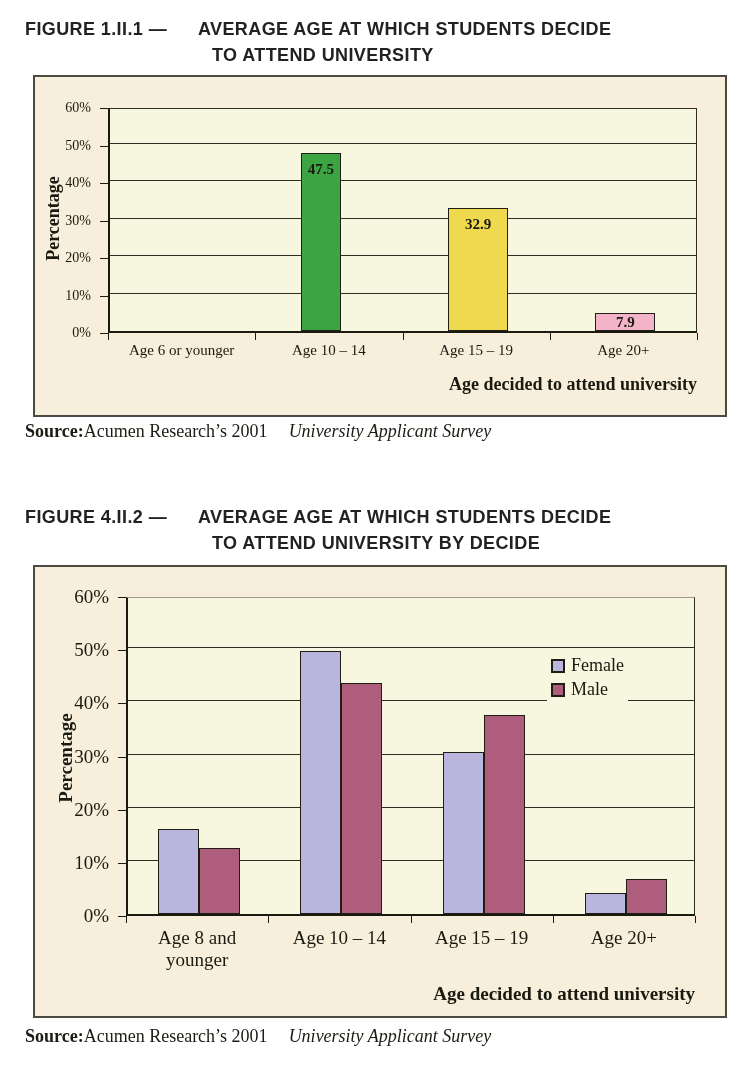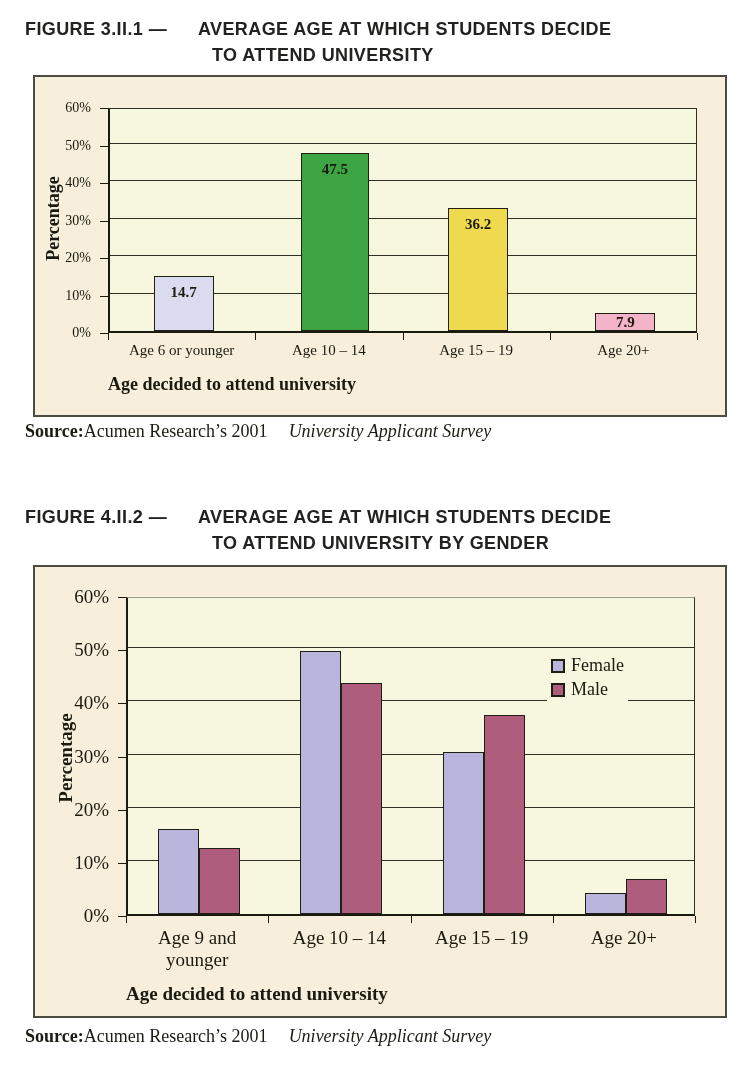--- a/index.html
+++ b/index.html
@@ -32,21 +32,21 @@
   .bar { position:absolute; bottom:0; border:1px solid #1e1e14; }
   .bar-label {
     position:absolute; left:0; width:100%; text-align:center;
     font-weight:bold; color:#1a1a10;
   }
   .ytick-label { position:absolute; text-align:right; transform:translateY(-50%); white-space:nowrap; }
   .ytick-mark { position:absolute; height:1px; background:#1a1a10; }
   .xtick-mark { position:absolute; width:1px; background:#1a1a10; }
   .cat-label { position:absolute; text-align:center; line-height:1.15; }
   .axis-title-x {
-    position:absolute; text-align:left; font-weight:bold;
+    position:absolute; text-align:right; font-weight:bold;
   }
   .axis-title-y {
     position:absolute; font-weight:bold;
     transform:rotate(-90deg); transform-origin:center center;
     white-space:nowrap; text-align:center;
   }
   .legend {
     position:absolute; background:#f7f6df; padding:1px 4px;
   }
   .legend-row { display:flex; align-items:center; margin:3px 0; }
@@ -58,44 +58,41 @@
   }
   .source .src-label { margin-right:0;font-weight:bold; }
   .source .src-italic { font-style:italic; margin-left:21px; }
 </style>
 </head>
 <body>
 
 <div class="page">
 
   <div class="fig-title" style="top:16px;">
-    <span>FIGURE 3.II.1 —</span>
+    <span>FIGURE 1.II.1 —</span>
     <span>
       <span class="line1">AVERAGE AGE AT WHICH STUDENTS DECIDE</span><br>
       <span class="line2">TO ATTEND UNIVERSITY</span>
     </span>
   </div>
 
   <div class="panel" id="panel1" style="top:75px; height:342px;">
     <div class="axis-title-y" style="left:-47px; top:131px; width:130px; font-size:18px;">Percentage</div>
     <div class="axis-title-x" style="left:73px; top:297px; width:589px; font-size:18px;">Age decided to attend university</div>
   <div class="plot" style="left: 73px; top: 31px; width: 589px; height: 225px; border-top-color: rgb(46, 46, 36);">
         <div class="gridline" style="bottom: 37.5px;"></div>
         <div class="gridline" style="bottom: 75px;"></div>
         <div class="gridline" style="bottom: 112.5px;"></div>
         <div class="gridline" style="bottom: 150px;"></div>
         <div class="gridline" style="bottom: 187.5px;"></div>
-        <div class="bar" style="left: 43.625px; width: 60px; height: 55px; background: rgb(219, 219, 239);">
-          <div class="bar-label" style="font-size: 15px; top: 7px;">14.7</div>
-        </div>
-        <div class="bar" style="left: 190.875px; width: 68px; height: 178px; background: rgb(61, 164, 67);">
+        <div class="bar" style="left: 190.875px; width: 40px; height: 178px; background: rgb(61, 164, 67);">
           <div class="bar-label" style="font-size: 15px; top: 7px;">47.5</div>
         </div>
         <div class="bar" style="left: 338.125px; width: 60px; height: 123px; background: rgb(239, 217, 78);">
-          <div class="bar-label" style="font-size: 15px; top: 7px;">36.2</div>
+          <div class="bar-label" style="font-size: 15px; top: 7px;">32.9</div>
         </div>
         <div class="bar" style="left: 485.375px; width: 60px; height: 18px; background: rgb(243, 179, 201);">
           <div class="bar-label" style="font-size: 15px; top: 0px;">7.9</div>
         </div>
       </div>
       <div class="ytick-mark" style="left: 65px; top: 256px; width: 8px;"></div>
       <div class="ytick-label" style="right: 634px; top: 256px; font-size: 14px;">0%</div>
       <div class="ytick-mark" style="left: 65px; top: 218.5px; width: 8px;"></div>
       <div class="ytick-label" style="right: 634px; top: 218.5px; font-size: 14px;">10%</div>
       <div class="ytick-mark" style="left: 65px; top: 181px; width: 8px;"></div>
@@ -120,21 +117,21 @@
     </div>
 
   <p class="source" style="top:421px;">
     <span class="src-label">Source:</span><span>Acumen Research’s 2001</span><span class="src-italic">University Applicant Survey</span>
   </p>
 
   <div class="fig-title" style="top:504px;">
     <span>FIGURE 4.II.2 —</span>
     <span>
       <span class="line1">AVERAGE AGE AT WHICH STUDENTS DECIDE</span><br>
-      <span class="line2">TO ATTEND UNIVERSITY BY GENDER</span>
+      <span class="line2">TO ATTEND UNIVERSITY BY DECIDE</span>
     </span>
   </div>
 
   <div class="panel" id="panel2" style="top:565px; height:453px;">
     <div class="axis-title-y" style="left:-34px; top:180px; width:130px; font-size:19px;">Percentage</div>
     <div class="axis-title-x" style="left:91px; top:416px; width:569px; font-size:19px;">Age decided to attend university</div>
   <div class="plot" style="left: 91px; top: 30px; width: 569px; height: 319px; border-top-color: rgb(154, 154, 142);">
         <div class="gridline" style="bottom: 53.1667px;"></div>
         <div class="gridline" style="bottom: 106.333px;"></div>
         <div class="gridline" style="bottom: 159.5px;"></div>
@@ -161,21 +158,21 @@
       <div class="ytick-label" style="right: 616px; top: 136.333px; font-size: 19px;">40%</div>
       <div class="ytick-mark" style="left: 83px; top: 83.1667px; width: 8px;"></div>
       <div class="ytick-label" style="right: 616px; top: 83.1667px; font-size: 19px;">50%</div>
       <div class="ytick-mark" style="left: 83px; top: 30px; width: 8px;"></div>
       <div class="ytick-label" style="right: 616px; top: 30px; font-size: 19px;">60%</div>
       <div class="xtick-mark" style="left: 91px; top: 349px; height: 7px;"></div>
       <div class="xtick-mark" style="left: 233.25px; top: 349px; height: 7px;"></div>
       <div class="xtick-mark" style="left: 375.5px; top: 349px; height: 7px;"></div>
       <div class="xtick-mark" style="left: 517.75px; top: 349px; height: 7px;"></div>
       <div class="xtick-mark" style="left: 660px; top: 349px; height: 7px;"></div>
-      <div class="cat-label" style="left: 101.125px; top: 360px; width: 122px; font-size: 19px;">Age 9 and younger</div>
+      <div class="cat-label" style="left: 101.125px; top: 360px; width: 122px; font-size: 19px;">Age 8 and younger</div>
       <div class="cat-label" style="left: 243.375px; top: 360px; width: 122px; font-size: 19px;">Age 10 – 14</div>
       <div class="cat-label" style="left: 385.625px; top: 360px; width: 122px; font-size: 19px;">Age 15 – 19</div>
       <div class="cat-label" style="left: 527.875px; top: 360px; width: 122px; font-size: 19px;">Age 20+</div>
       <div class="legend" style="left: 512px; top: 84px;">
         <div class="legend-row">
           <span class="legend-swatch" style="width: 14px; height: 14px; background: rgb(185, 181, 221);"></span>
           <span style="font-size: 18px;">Female</span>
         </div>
         <div class="legend-row">
           <span class="legend-swatch" style="width: 14px; height: 14px; background: rgb(174, 94, 124);"></span>

